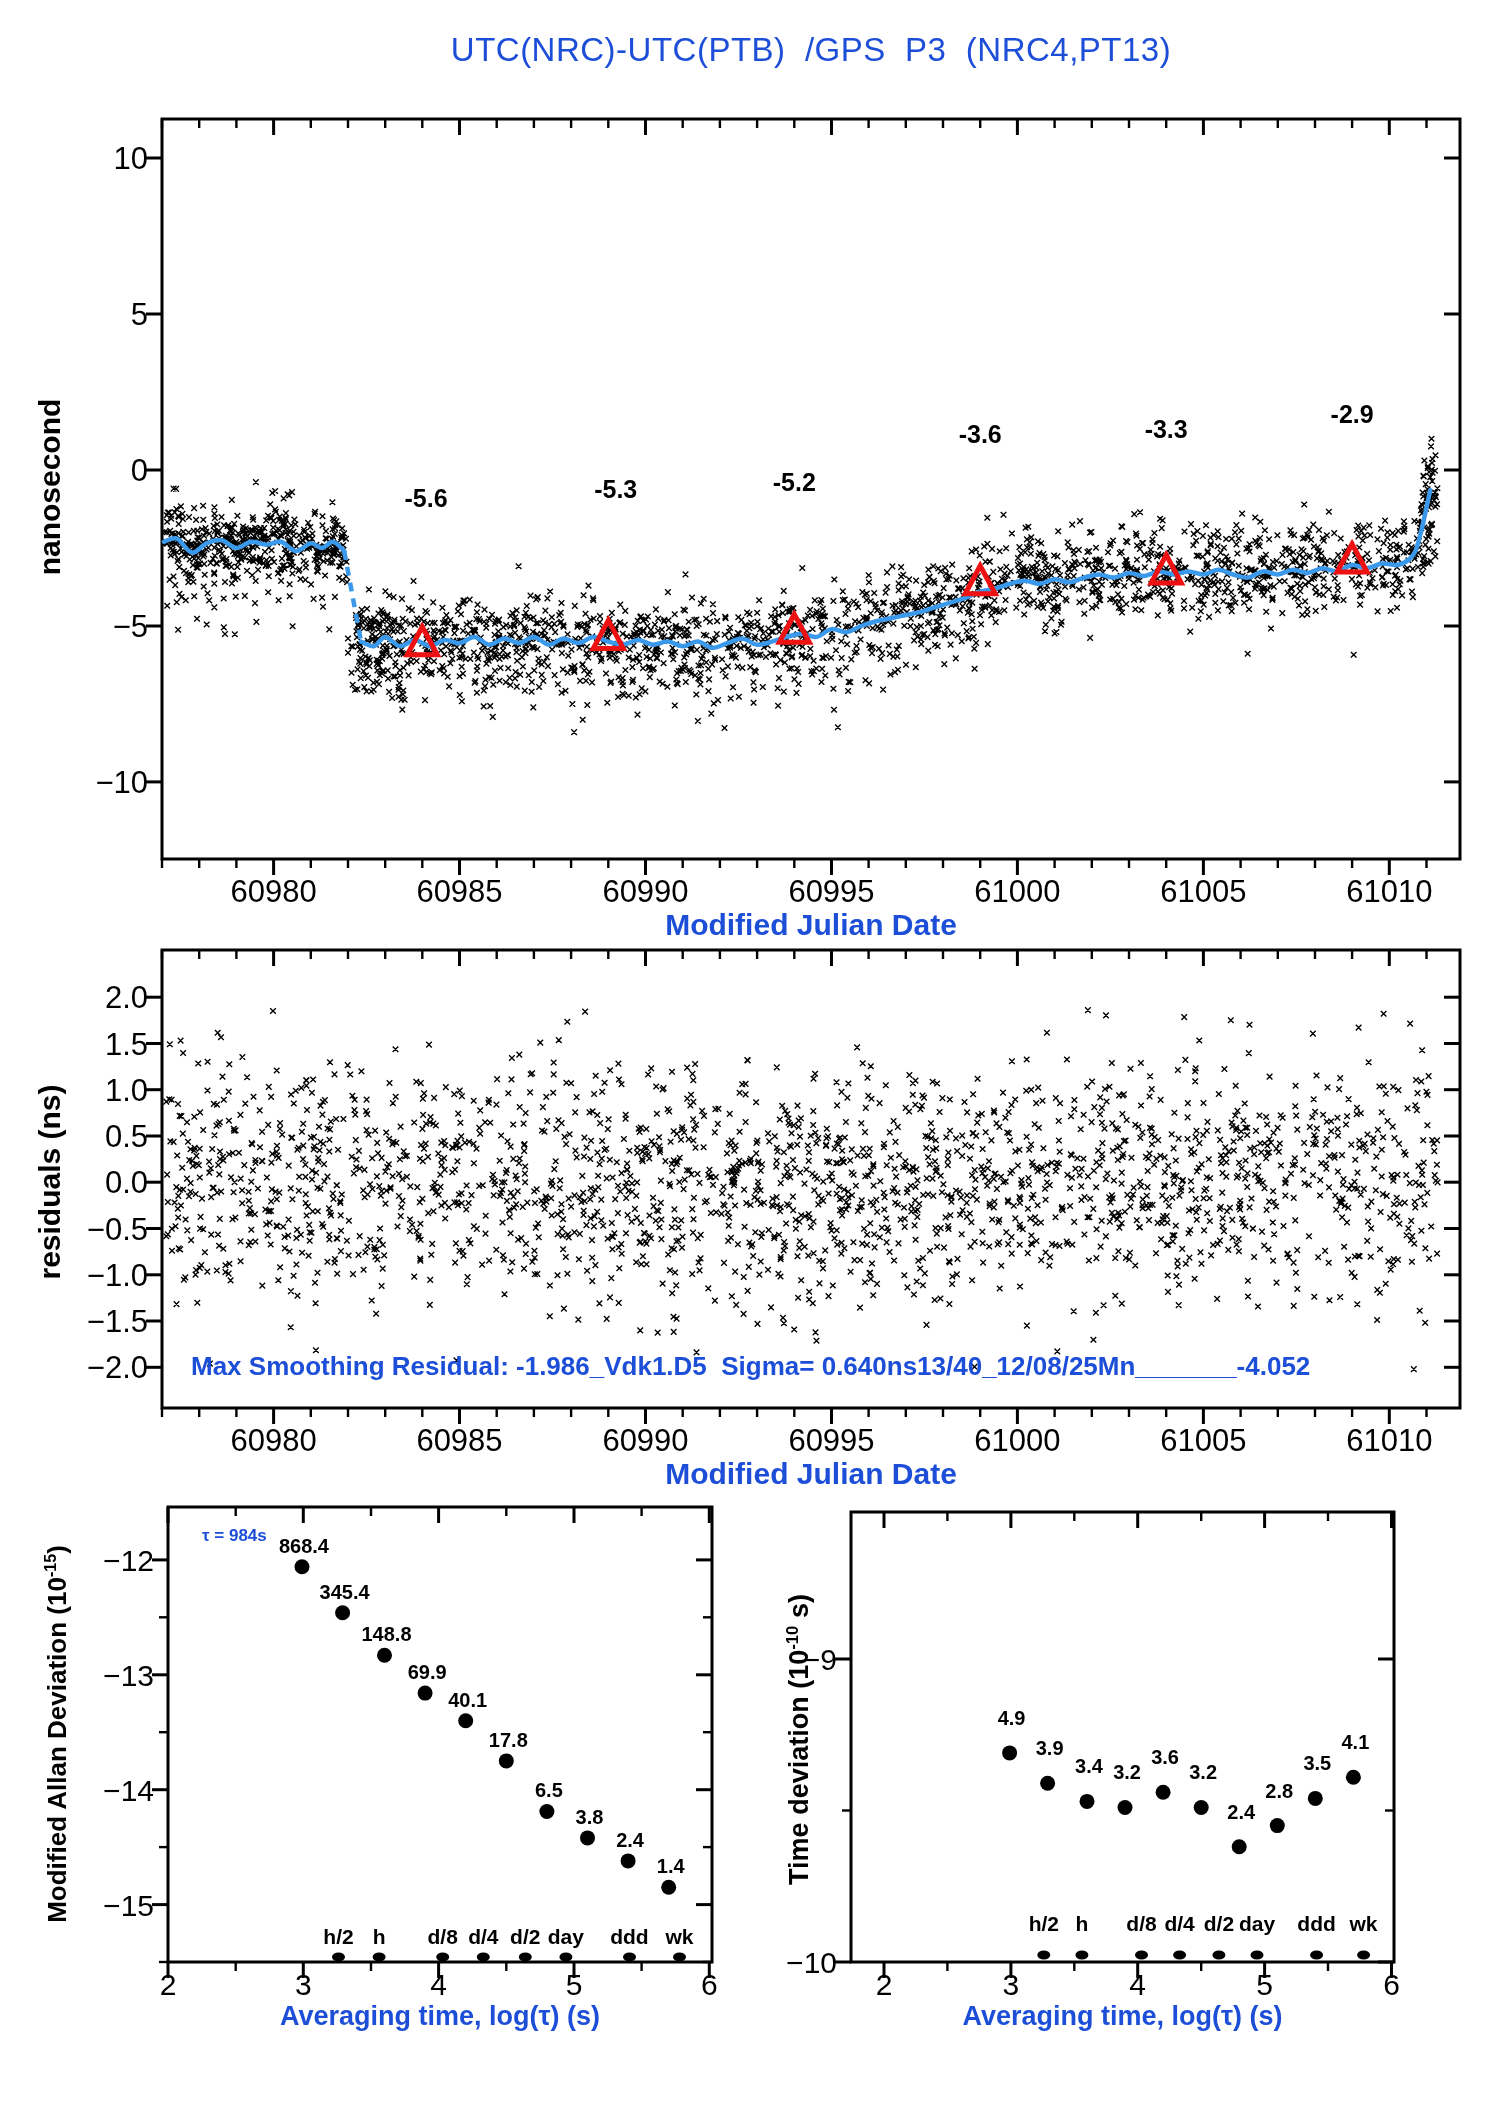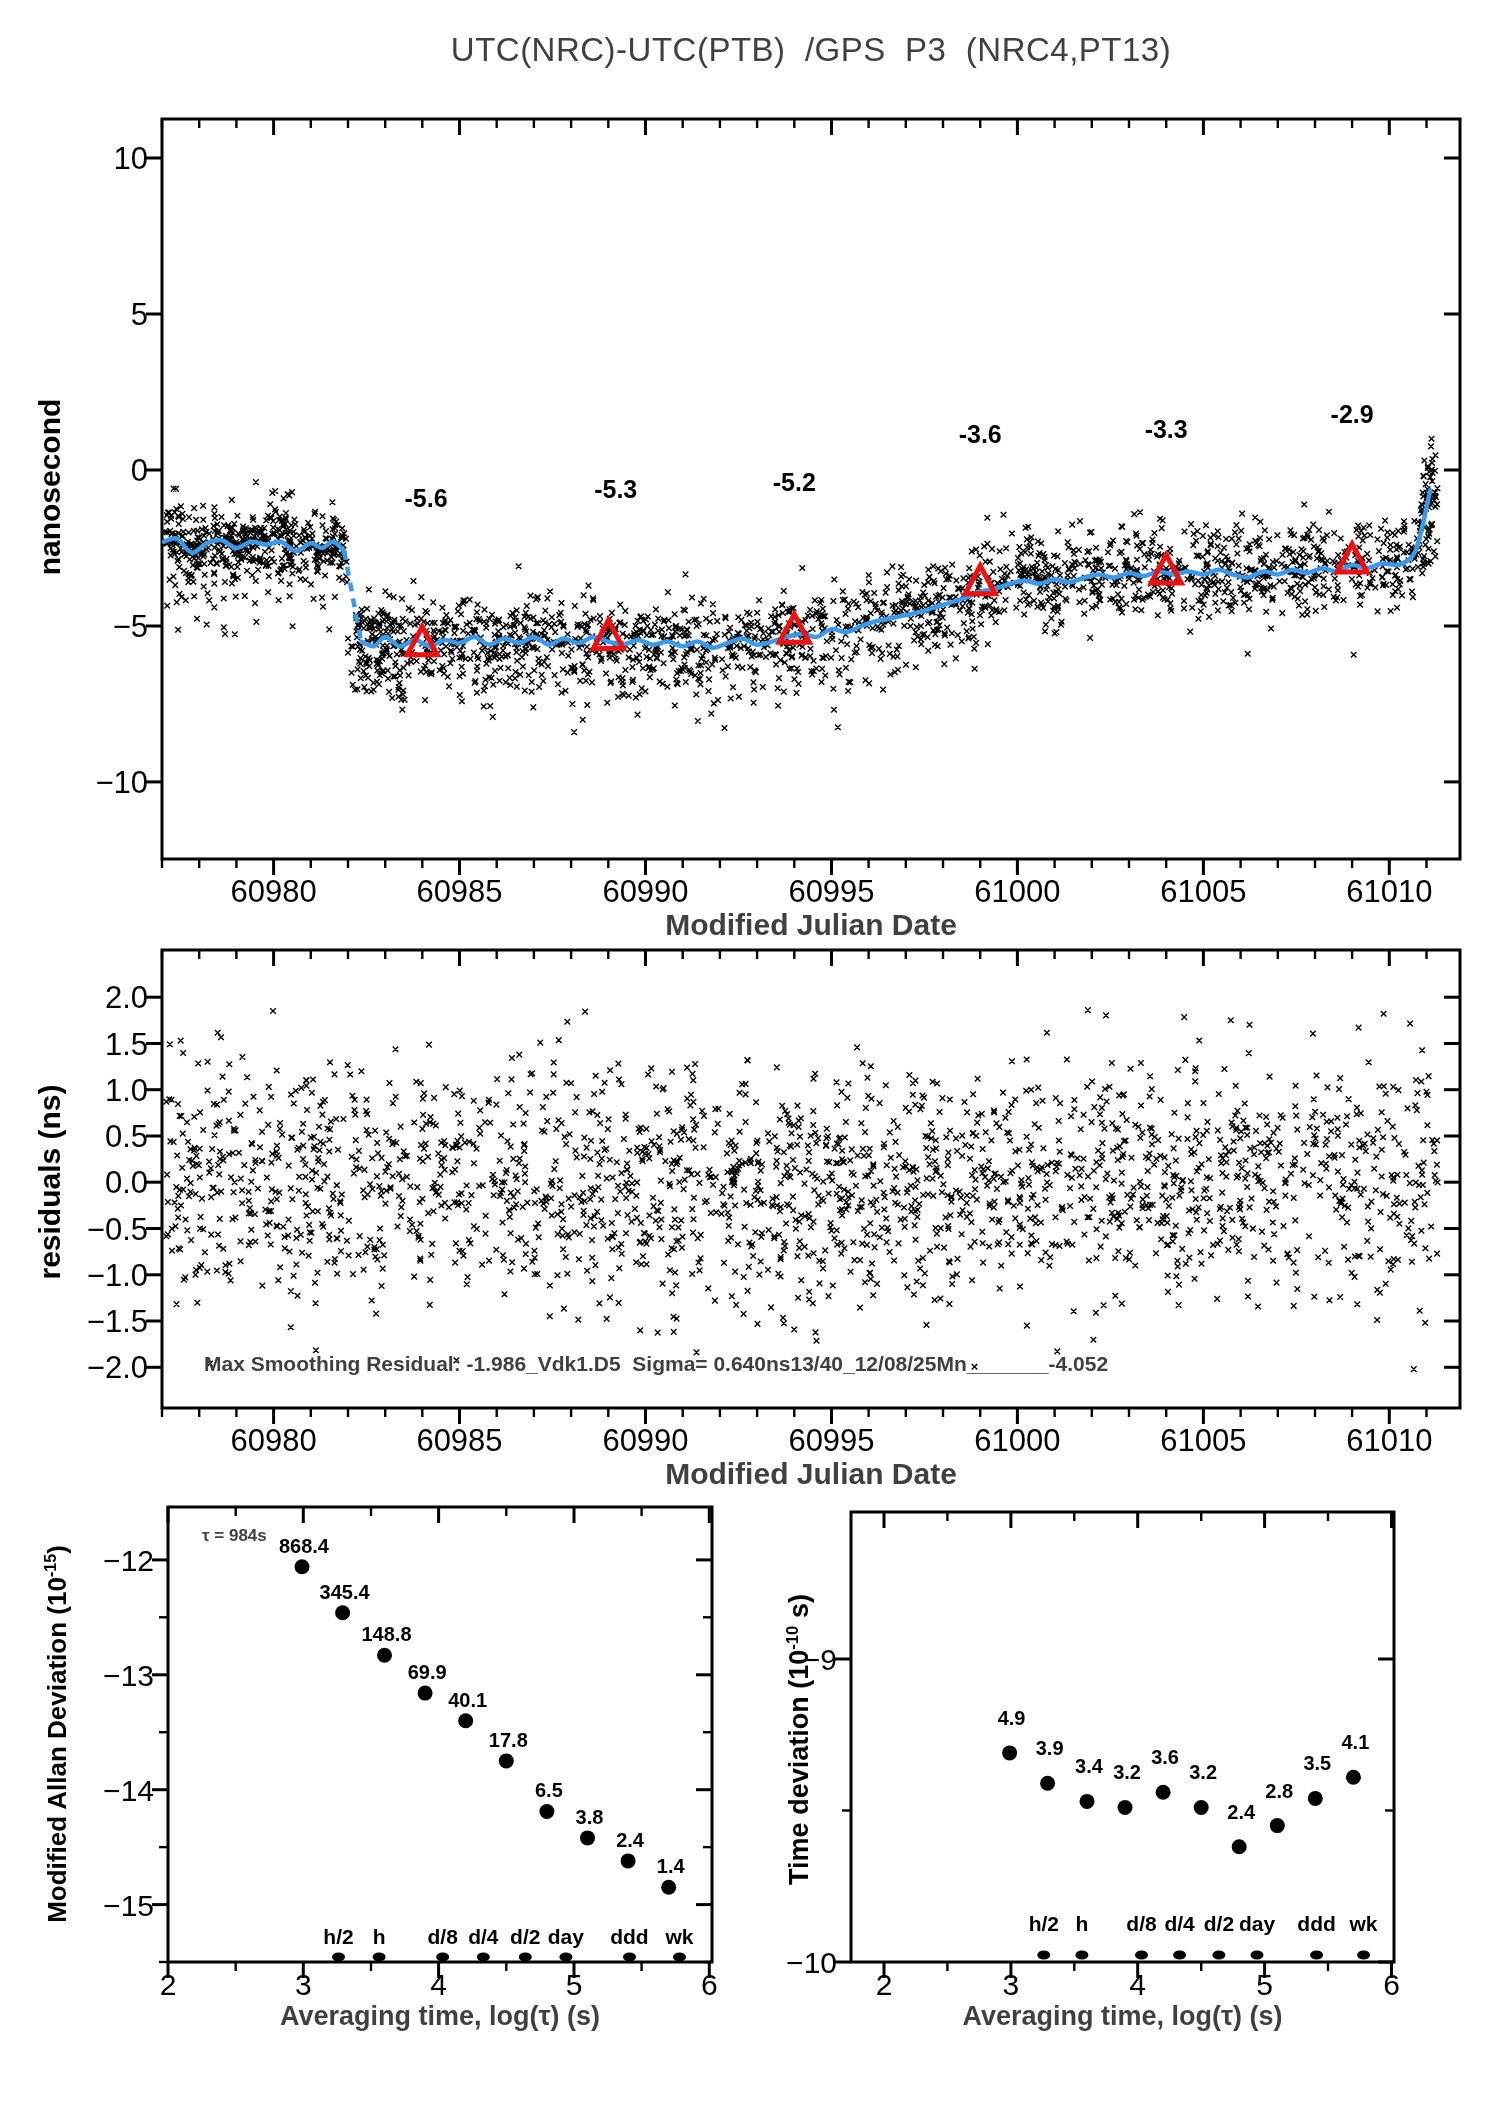--- a/index.html
+++ b/index.html
@@ -1,19 +1,19 @@
 <!DOCTYPE html>
 <html><head>
 <meta charset="utf-8">
 <style>
   html,body{margin:0;padding:0;background:#fff}
   .page{position:relative;width:1488px;height:2105px;background:#fff;
         font-family:"Liberation Sans",sans-serif;color:#000;overflow:hidden}
   #plots{position:absolute;left:0;top:0}
-  .overlay{position:absolute;color:#404040;white-space:pre;line-height:1.1}
+  .overlay{position:absolute;color:#1d4ed8;white-space:pre;line-height:1.1}
   .center{text-align:center}
   .bold{font-weight:bold}
   .vlabel{position:absolute;width:600px;text-align:center;white-space:pre;
           transform:rotate(-90deg);font-weight:bold;line-height:1}
   svg text{font-family:"Liberation Sans",sans-serif;fill:#000}
   .exp{font-size:62%;position:relative;top:-0.6em}
 </style>
 </head>
 <body>
 
@@ -384,21 +384,21 @@
       <circle cx="1353.4" cy="1777.2" r="7.5" fill="#000"></circle>
       <text x="1355.4018691588785" y="1749.1515151515152" font-size="20" text-anchor="middle" fill="#ee1111" font-weight="bold">4.1</text>
     </svg>
 
   <div class="overlay center" style="left:162px;top:32px;width:1298px;font-size:33px;letter-spacing:0.5px">UTC(NRC)-UTC(PTB)  /GPS  P3  (NRC4,PT13)</div>
 
   <div class="vlabel" style="left:-250px;top:472px;font-size:30px">nanosecond</div>
   <div class="overlay center bold" style="left:162px;top:908px;width:1298px;font-size:30px">Modified Julian Date</div>
 
   <div class="vlabel" style="left:-250px;top:1167px;font-size:30px">residuals (ns)</div>
-  <div class="overlay bold" style="left:204px;top:1352px;font-size:21px">Max Smoothing Residual: -1.986_Vdk1.D5  Sigma= 0.640ns13/40_12/08/25Mn_______-4.052</div>
+  <div class="overlay bold" style="left:191px;top:1352px;font-size:26px">Max Smoothing Residual: -1.986_Vdk1.D5  Sigma= 0.640ns13/40_12/08/25Mn_______-4.052</div>
   <div class="overlay center bold" style="left:162px;top:1457px;width:1298px;font-size:30px">Modified Julian Date</div>
 
   <div class="vlabel" style="left:-243px;top:1721px;font-size:26px"><span>Modified Allan Deviation (10</span><span class="exp">-15</span><span>)</span></div>
   <div class="overlay bold" style="left:202px;top:1527px;font-size:17px">τ = 984s</div>
   <div class="overlay center bold" style="left:168px;top:2002px;width:544px;font-size:27px">Averaging time, log(τ) (s)</div>
 
   <div class="vlabel" style="left:499px;top:1726px;font-size:27px"><span>Time deviation (10</span><span class="exp">-10</span><span> s)</span></div>
   <div class="overlay center bold" style="left:851px;top:2002px;width:543px;font-size:27px">Averaging time, log(τ) (s)</div>
 
 </div>

